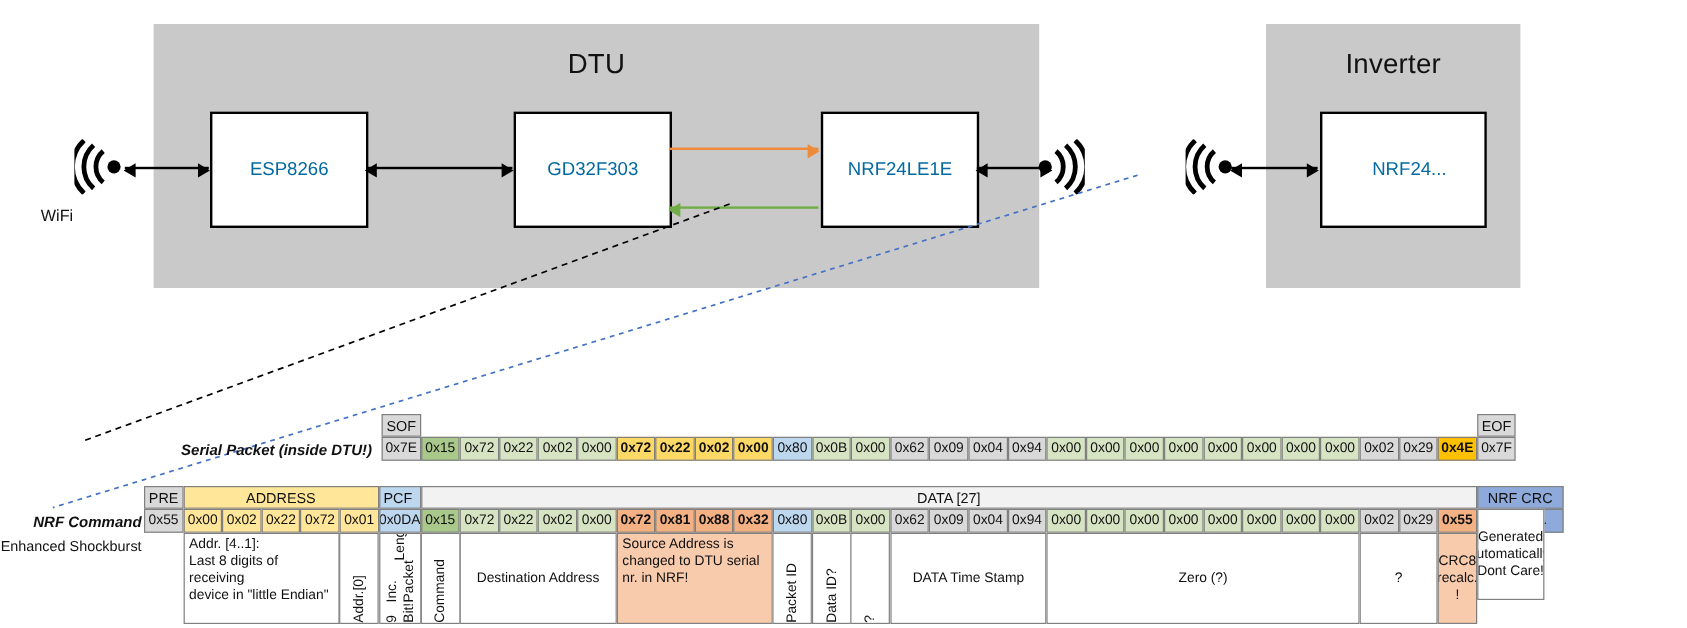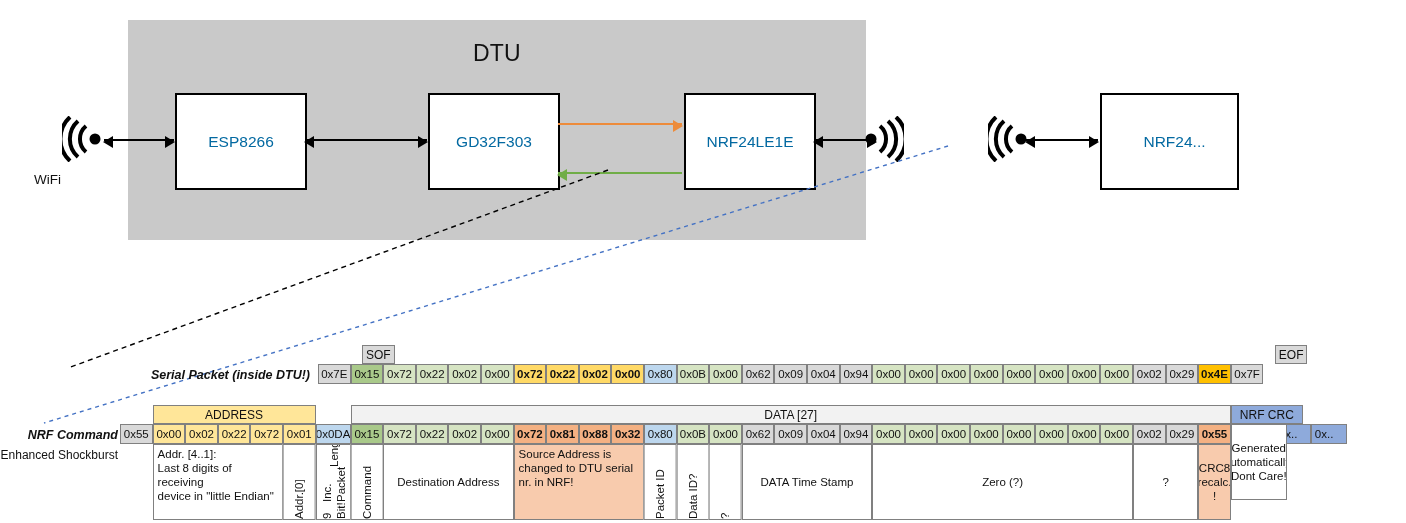--- a/index.html
+++ b/index.html
@@ -41,21 +41,21 @@
   #packets{position:absolute;left:0;top:0;width:1406px;height:523px;}
 
   .row-label{position:absolute;font-size:12.5px;font-style:italic;
       font-weight:bold;color:#111;white-space:nowrap;text-align:right;}
   .row-label.plain{font-style:normal;font-weight:normal;font-size:12px;}
 
   .cell{position:absolute;box-sizing:border-box;border:1px solid #808080;
       font-size:11.5px;display:flex;align-items:center;justify-content:center;
       overflow:hidden;white-space:nowrap;color:#111;}
   .cell.hdr{font-size:12px;}
-  .cell.lft{justify-content:flex-start;padding-left:3px;margin-left:44px;}
+  .cell.lft{justify-content:flex-start;padding-left:3px;}
   .cell.bold{font-weight:bold;}
 
   .desc{position:absolute;box-sizing:border-box;border:1px solid #808080;
       font-size:11.5px;color:#111;display:flex;align-items:center;
       justify-content:center;text-align:center;line-height:1.22;overflow:hidden;}
   .desc.lft{justify-content:flex-start;text-align:left;padding:2px 4px;
       align-items:flex-start;}
   .desc.rot{writing-mode:vertical-rl;transform:rotate(180deg);
       justify-content:flex-start;padding-bottom:3px;}
   .desc.rot2{writing-mode:vertical-rl;transform:rotate(180deg);
@@ -73,20 +73,23 @@
   <div class="chip" style="left:175px;top:93px;width:128px;height:93px;">
     <span>ESP8266</span>
   </div>
   <div class="chip" style="left:428px;top:93px;width:128px;height:93px;">
     <span>GD32F303</span>
   </div>
   <div class="chip" style="left:684px;top:93px;width:128px;height:93px;">
     <span>NRF24LE1E</span>
   </div>
 
+  <div class="enclosure" style="left:1055px;top:20px;width:212px;height:220px;">
+    <div class="enclosure-title" style="top:20px;">Inverter</div>
+  </div>
   <div class="chip" style="left:1100px;top:93px;width:125px;height:93px;padding-left:10px;">
     <span>NRF24...</span>
   </div>
 
   <div class="wifi-label" style="left:34px;top:133px;margin-top:39px;">WiFi</div>
 
   <svg class="antenna" style="left:62px;top:116px;" viewBox="0 0 42 46">
     <circle cx="33" cy="23" r="5.5" fill="#000"></circle>
     <path d="M24 10 A17 17 0 0 0 24 36" stroke="#000" stroke-width="4" fill="none"></path>
     <path d="M16 5 A24 24 0 0 0 16 41" stroke="#000" stroke-width="4" fill="none"></path>

